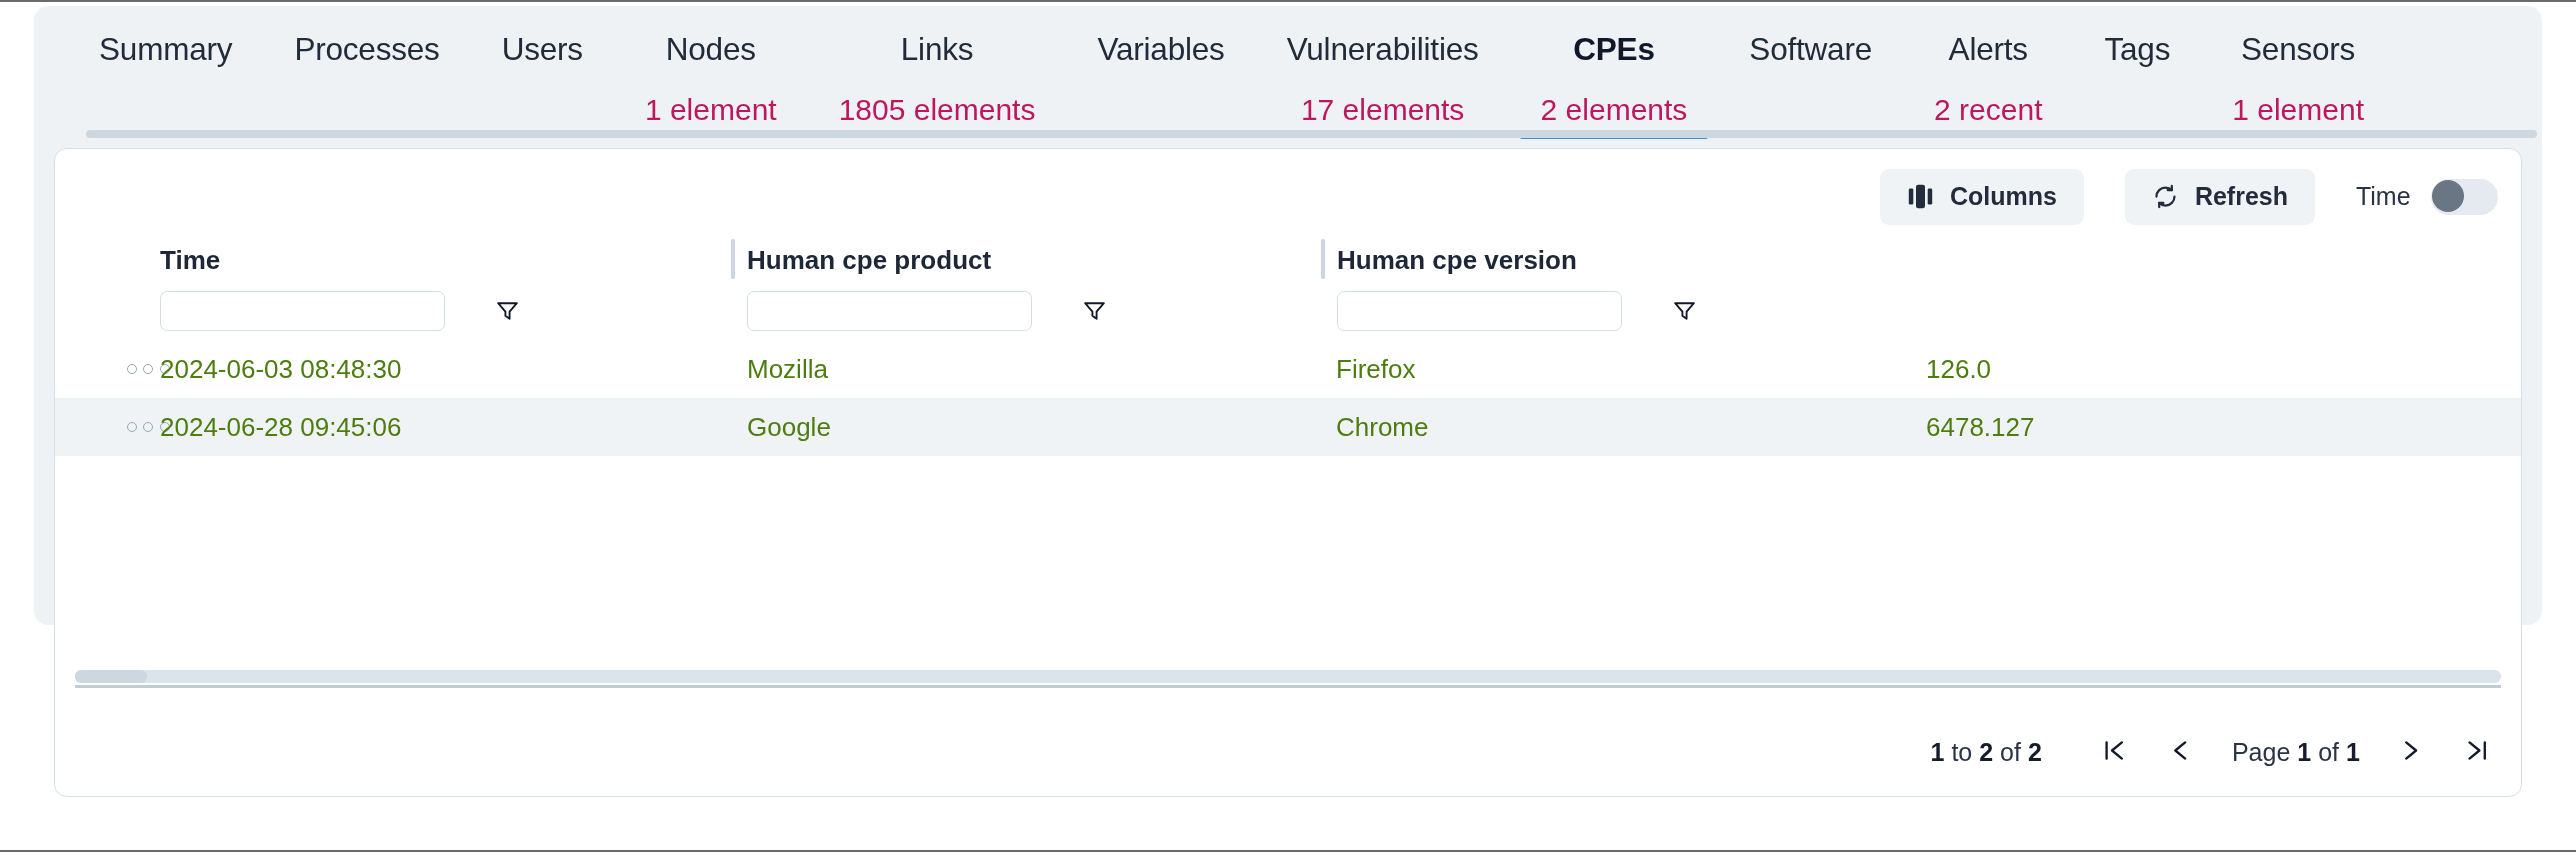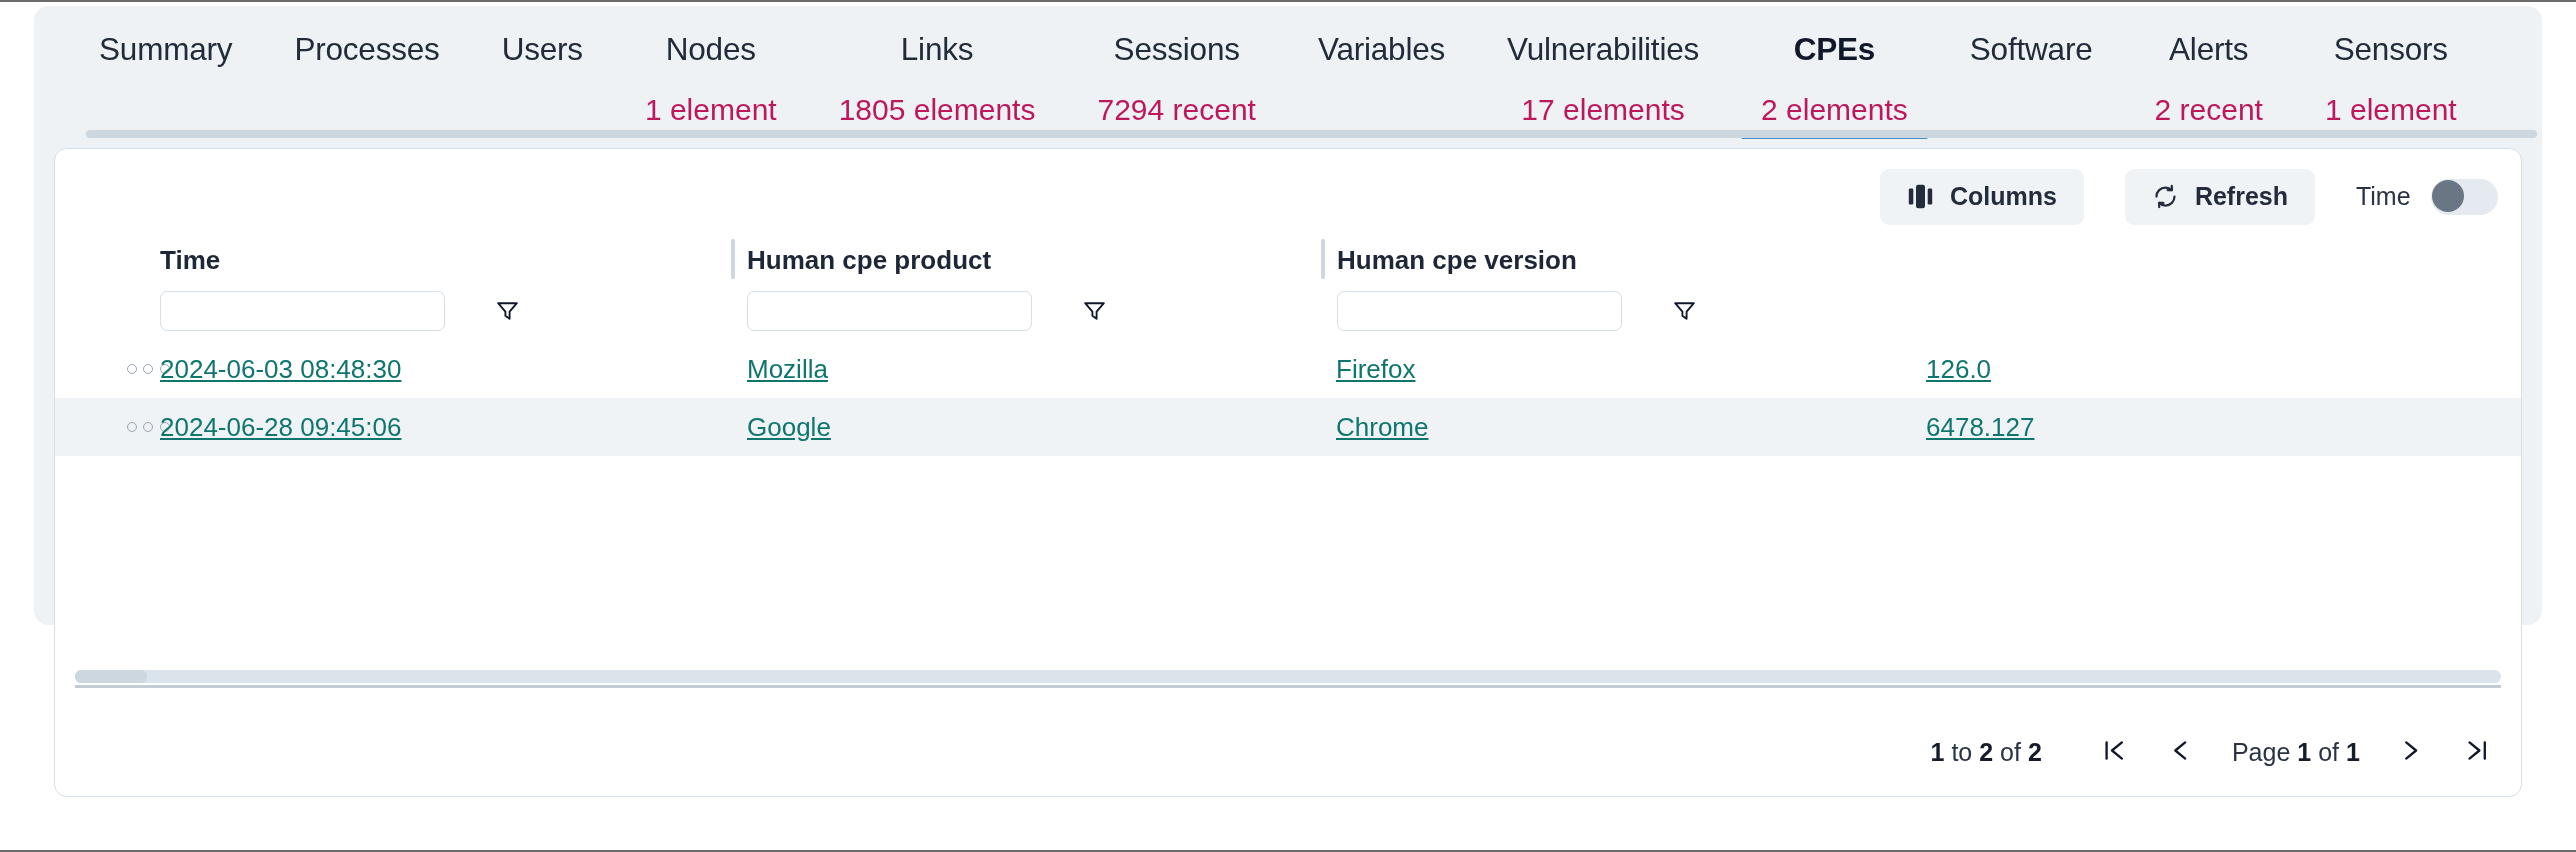--- a/index.html
+++ b/index.html
@@ -258,25 +258,24 @@
   .dots i {
     display: block;
     width: 10px;
     height: 10px;
     border: 1.8px solid #97a6b4;
     border-radius: 50%;
     box-sizing: border-box;
   }
   .cell {
     font-size: 26px;
-    color: #0f766e;
+    color: #4d7c0f;
     line-height: 32px;
     white-space: nowrap;
     box-sizing: border-box;
-    text-decoration: underline;
   }
   .cell.c-time   { width: 587px; flex: 0 0 587px; }
   .cell.c-vendor { width: 589px; flex: 0 0 589px; }
   .cell.c-product{ width: 590px; flex: 0 0 590px; }
   .cell.c-version{ width: 594px; flex: 0 0 594px; }
 
   
   .hscroll {
     position: absolute;
     left: 20px;
@@ -360,41 +359,40 @@
           </div>
           <div class="tab">
             <div class="tab-label">Nodes</div>
             <div class="tab-count">1 element</div>
           </div>
           <div class="tab">
             <div class="tab-label">Links</div>
             <div class="tab-count">1805 elements</div>
           </div>
           <div class="tab">
-            <div class="tab-label">Sessions</div>
-            <div class="tab-count">7294 recent</div>
-          </div>
-          <div class="tab">
             <div class="tab-label">Variables</div>
           </div>
           <div class="tab">
             <div class="tab-label">Vulnerabilities</div>
             <div class="tab-count">17 elements</div>
           </div>
           <div class="tab active">
             <div class="tab-label">CPEs</div>
             <div class="tab-count">2 elements</div>
             <div class="tab-underline"></div>
           </div>
           <div class="tab">
             <div class="tab-label">Software</div>
           </div>
           <div class="tab">
             <div class="tab-label">Alerts</div>
             <div class="tab-count">2 recent</div>
+          </div>
+          <div class="tab">
+            <div class="tab-label">Tags</div>
           </div>
           <div class="tab">
             <div class="tab-label">Sensors</div>
             <div class="tab-count">1 element</div>
           </div>
         </div>
       <div class="tabscroll">
         
       </div>
     </div>

